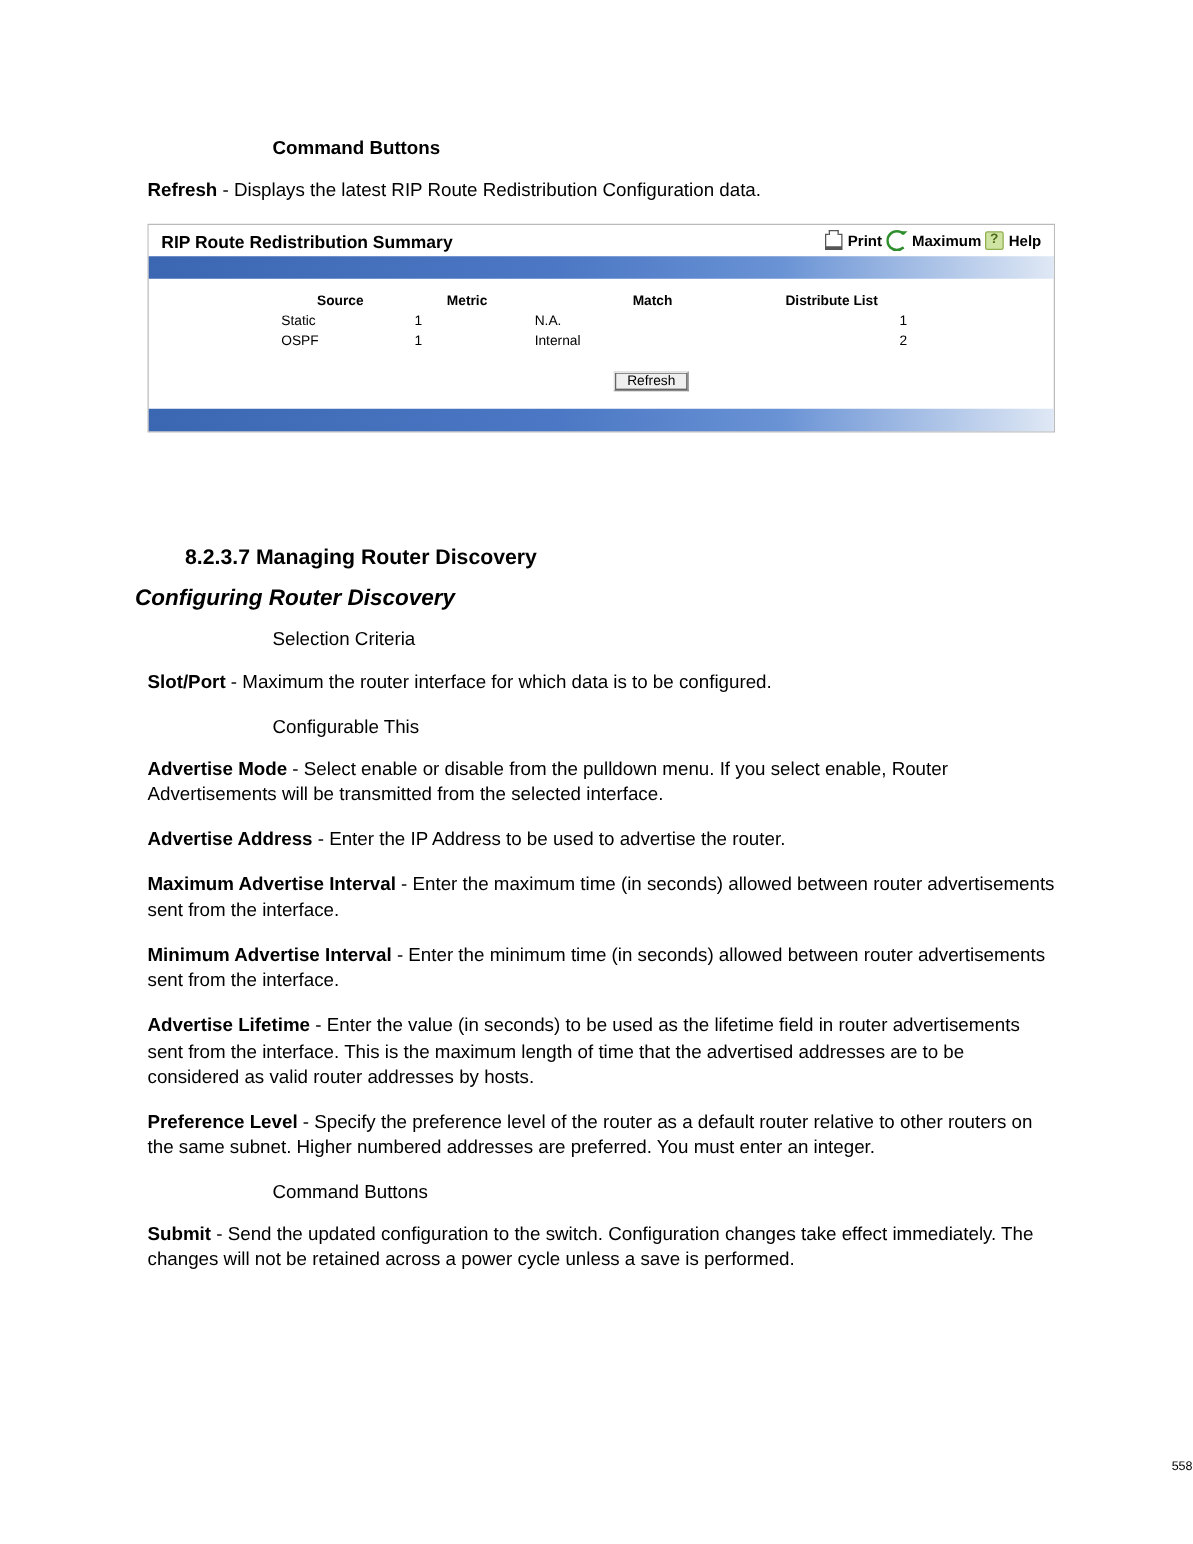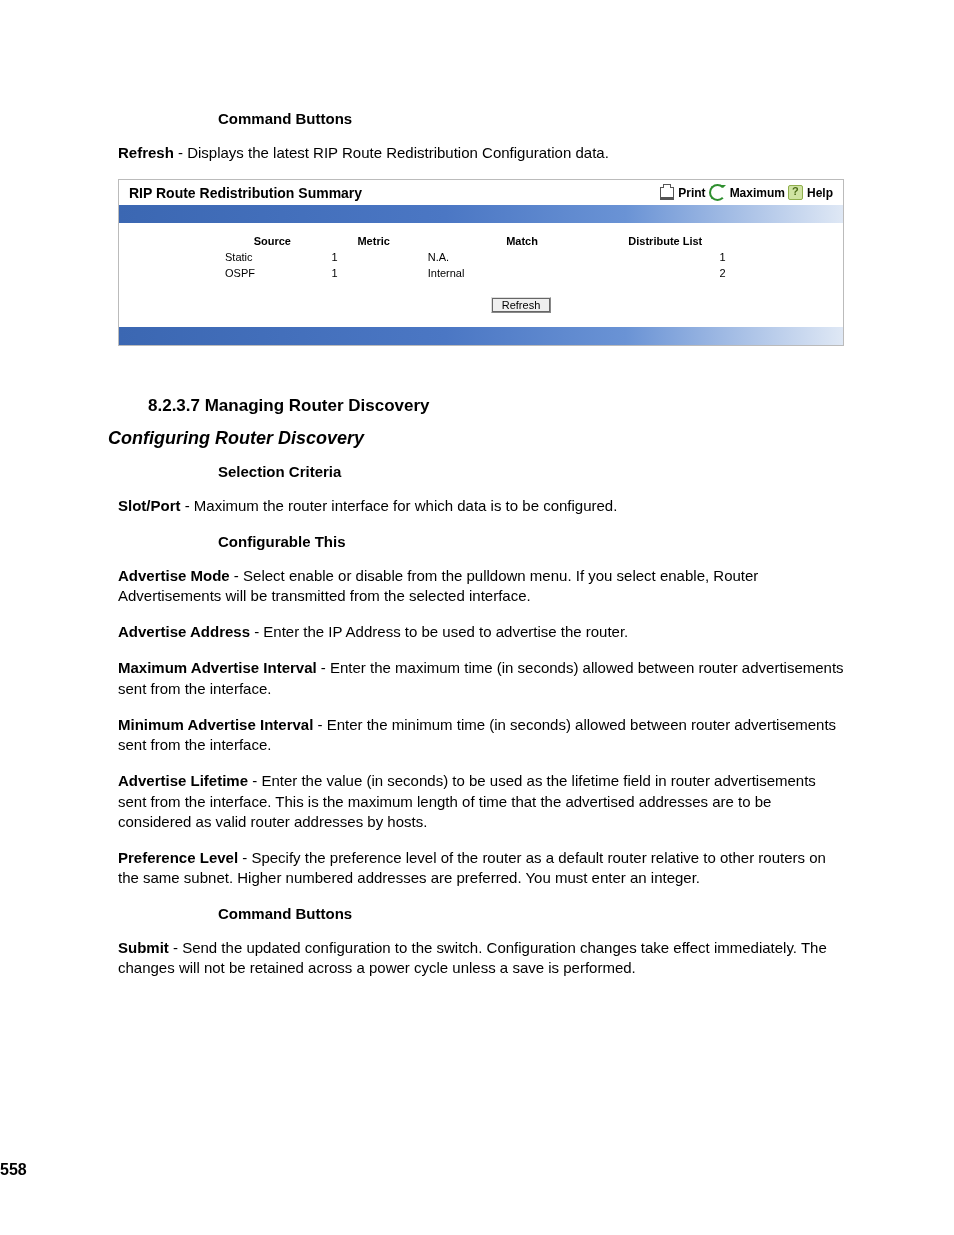--- a/index.html
+++ b/index.html
@@ -20,25 +20,25 @@
   th{font-weight:bold;text-align:center;padding:2px 6px}
   td{padding:2px 6px}
   .c-src{width:90px}
   .c-met{width:80px}
   .c-mat{width:180px}
   .c-dist{width:180px;text-align:left}
   td.dist{text-align:center}
   .refresh-row{text-align:center;margin-top:16px}
   .win-btn{font-family:Tahoma,Verdana,sans-serif;font-size:11px;padding:1px 10px;background:#efefef;border:1px solid #888;border-top-color:#ddd;border-left-color:#ddd;box-shadow:0 0 0 1px #666 inset,-1px -1px 0 #999 inset,1px 1px 0 #fff inset}
 
-  .h2{font-size:17px;font-weight:bold;margin-top:50px}
+  .h2{font-size:17px;font-weight:bold;margin-top:90px}
   .h3{font-size:18px;font-style:italic;font-weight:bold;margin-top:12px}
-  .sub{font-weight:bold;margin-top:14px}
+  .sub{font-weight:normal;margin-top:14px}
 
-  .pagenum{position:absolute;bottom:56px;left:0;right:0;text-align:left;font-size:16px;font-weight:bold}
+  .pagenum{position:absolute;bottom:56px;left:0;right:0;text-align:right;font-size:10px;font-weight:normal}
 
   
   .ic{width:14px;height:14px;display:inline-block}
   .ic-print{border:1.5px solid #555;border-bottom-width:3px;width:12px;height:9px;position:relative;margin-top:1px}
   .ic-print:before{content:"";position:absolute;top:-4px;left:2px;width:6px;height:3px;border:1px solid #555;border-bottom:none;background:#fff}
   .ic-reload{width:13px;height:13px;border:2px solid #2f8f2f;border-right-color:transparent;border-radius:50%;position:relative}
   .ic-reload:after{content:"";position:absolute;right:-2px;top:-1px;border:3px solid transparent;border-top-color:#2f8f2f}
   .ic-help{width:13px;height:13px;border-radius:2px;background:#cfe3a2;border:1px solid #8fae4c;position:relative}
   .ic-help:after{content:"?";position:absolute;left:3px;top:-1px;font-size:11px;font-weight:bold;color:#4b6b17}
 </style>

